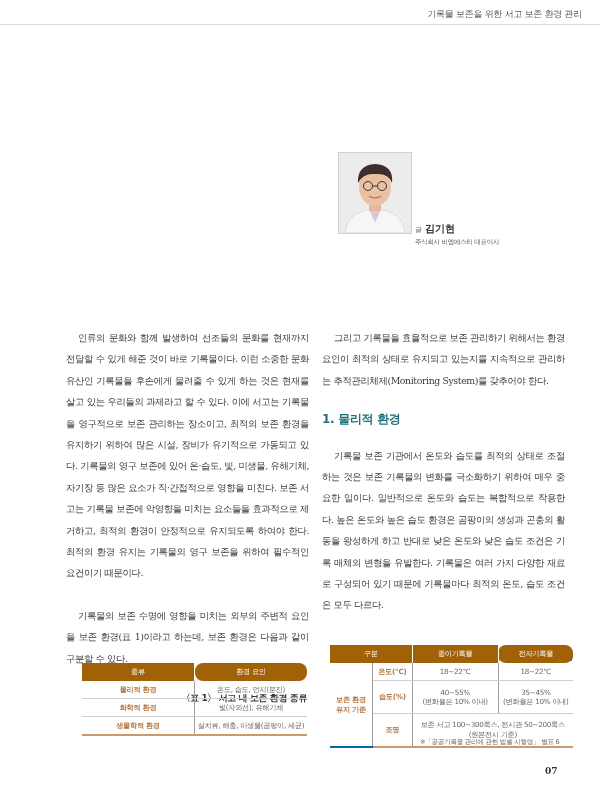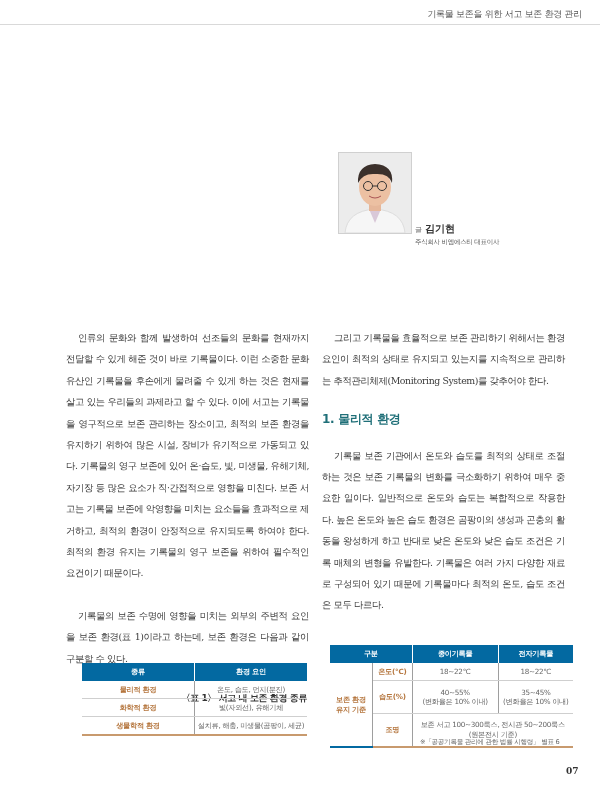--- a/index.html
+++ b/index.html
@@ -23,34 +23,34 @@
   .col-right { left:322px; top:327px; width:243px; }
   .col p { margin:0; text-indent:12px; }
   .col p + p { margin-top:21px; }
   .section-heading { font-family:"DejaVu Sans", sans-serif; font-weight:bold; color:#1f6f78;
                      font-size:12px; margin:18px 0 14px 0; letter-spacing:-0.3px; }
 
   .table-caption { position:absolute; font-family:"DejaVu Sans", sans-serif; font-weight:bold;
                    font-size:9px; color:#333; letter-spacing:-0.4px; text-align:right;margin-top:24px; }
   table { border-collapse:collapse; font-family:"DejaVu Sans", sans-serif; font-size:7.2px;
           letter-spacing:-0.3px; position:absolute; }
-  th { background:#0369a1; color:#fff; font-weight:bold; height:16px; border-right:1px solid #fff; }
-  th:last-child { border-right:none; }
+  th { background:#a16207; color:#fff; font-weight:normal; height:16px; border-right:1px solid #fff; }
+  th:last-child { border-right:none;border-radius:8px; }
   td { text-align:center; color:#666; border-bottom:1px solid #cfcfcf; border-right:1px solid #9e9e9e; padding:1px 2px; }
   td:last-child { border-right:none; }
   td.cat { color:#b5763e; font-weight:bold; }
   .t1 { left:82px; top:663px; width:225px; }
   .t1 td { height:15px; }
   .t1 tr:last-child td { border-bottom:2px solid #c89a6e; }
   .t2 { left:330px; top:645px; width:243px; }
   .t2 td { height:15px; }
   .t2 .bottom td { border-bottom:2px solid #c89a6e; }
   .note { position:absolute; left:420px; top:738px; font-family:"DejaVu Sans", sans-serif;
           font-size:6.6px; color:#666; letter-spacing:-0.3px; }
-  .page-num { position:absolute; left:566px; top:766px; font-family:"DejaVu Serif", serif;
+  .page-num { position:absolute; left:545px; top:766px; font-family:"DejaVu Serif", serif;
               font-weight:bold; font-size:9px; color:#333; }
 </style>
 </head>
 <body>
 
 <div class="running-head">기록물 보존을 위한 서고 보존 환경 관리</div>
 <div class="running-rule"></div>
 
 <div class="author-photo">
   <svg width="72" height="80" viewBox="0 0 72 80">

